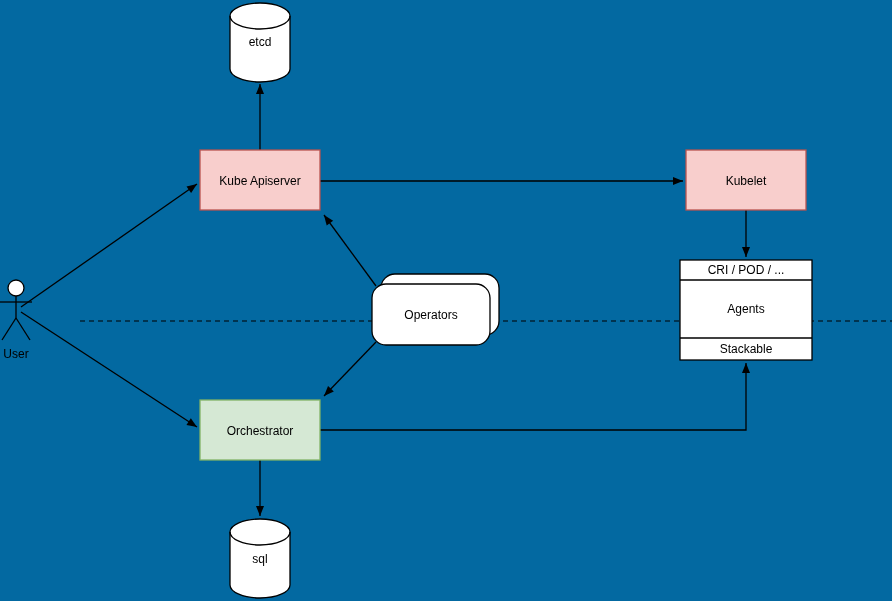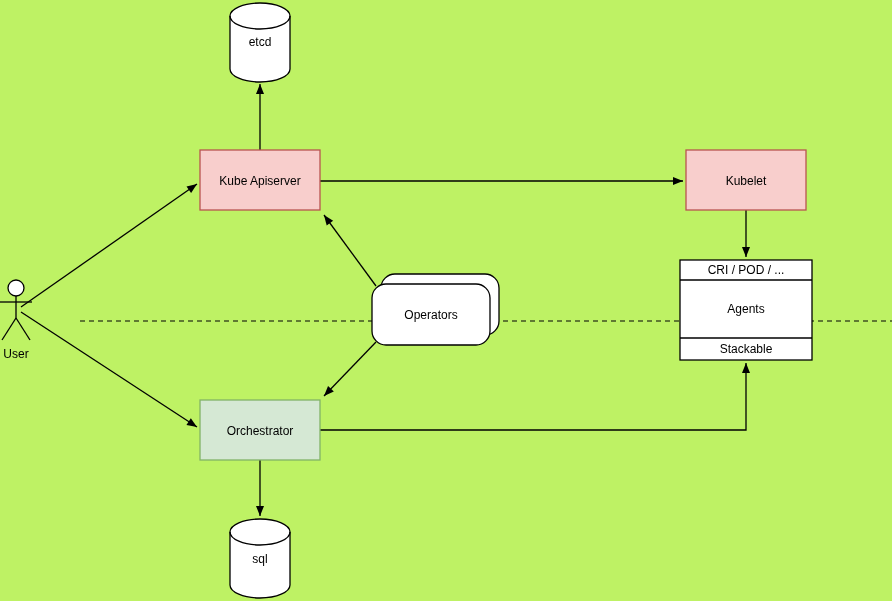--- a/index.html
+++ b/index.html
@@ -1,20 +1,20 @@
 <!DOCTYPE html>
 <html><head>
 <meta charset="utf-8">
 <style>
   html, body { margin: 0; padding: 0; background: #ffffff; }
   .canvas {
     position: relative;
     width: 892px;
     height: 601px;
-    background: #bef264;
+    background: #0369a1;
     font-family: "Liberation Sans", sans-serif;
     overflow: hidden;
   }
   svg { display: block; }
   .edge { stroke: #000000; stroke-width: 1.3; fill: none; }
   .sep  { stroke: #000000; stroke-width: 1.2; fill: none; stroke-dasharray: 5 4; }
   .shape-white  { fill: #ffffff; stroke: #000000; stroke-width: 1.3; }
   .shape-pink   { fill: #f8cecc; stroke: #b85450; stroke-width: 1.3; }
   .shape-green  { fill: #d5e8d4; stroke: #82b366; stroke-width: 1.3; }
   .shape-stroke { fill: none; stroke: #000000; stroke-width: 1.3; }

